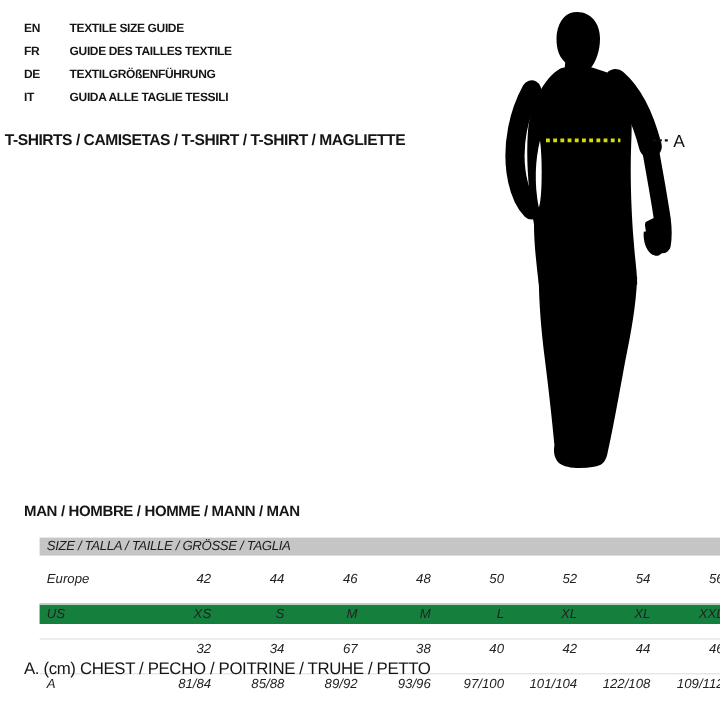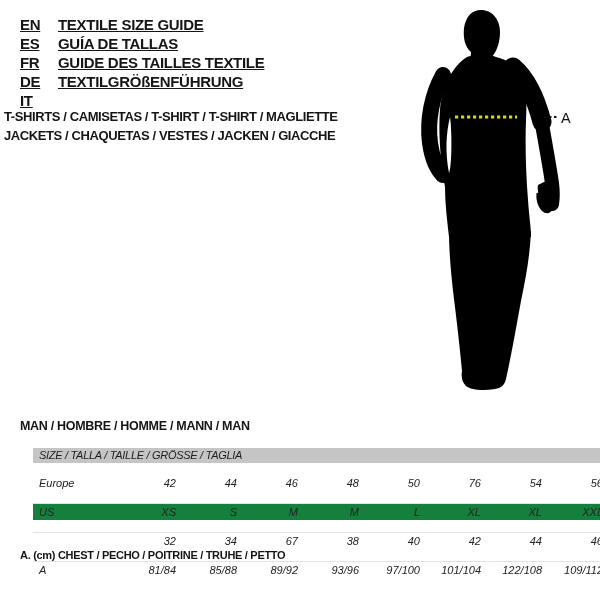--- a/index.html
+++ b/index.html
@@ -1,21 +1,21 @@
 <!DOCTYPE html>
 <html><head>
 <meta charset="utf-8">
 <style>
   html,body{margin:0;padding:0;background:#ffffff;}
   #canvas{position:relative;width:600px;height:600px;background:#ffffff;overflow:hidden;
           font-family:"Liberation Sans", sans-serif;color:#151515;}
 
   
   .lang-block{position:absolute;left:20px;top:15px;}
-  .lang-row{display:flex;height:19px;line-height:19px;font-size:15px;font-weight:bold;letter-spacing:-0.3px;text-decoration:underline;}
+  .lang-row{display:flex;height:19px;line-height:19px;font-size:10px;font-weight:bold;letter-spacing:-0.3px;}
   .lang-code{width:38px;}
   .lang-text{white-space:nowrap;}
 
   
   .cat-block{position:absolute;left:4px;top:108px;}
   .cat-line{height:18.5px;line-height:18.5px;font-size:13px;font-weight:bold;letter-spacing:-0.4px;white-space:nowrap;}
 
   
   .figure{position:absolute;left:403px;top:5px;width:170px;height:395px;}
 
@@ -24,52 +24,48 @@
 
   
   .size-table{position:absolute;left:33px;top:448px;width:570px;font-size:11px;font-style:italic;}
   .table-header{height:15px;line-height:15px;padding-left:6px;font-size:11px;letter-spacing:-0.3px;color:#1d1d1d;}
   .t-row{display:flex;height:16px;line-height:16px;color:#222;margin-top:12px;}
   .t-row + .t-row{border-top:1px solid #e2e2e2;}
   .t-lbl{width:76px;padding-left:6px;text-align:left;}
   .t-cell{flex:1;text-align:right;}
 
   
-  .footnote{position:absolute;left:20px;top:549px;font-size:11px;font-weight:bold;letter-spacing:-0.3px;}
+  .footnote{position:absolute;left:20px;top:549px;font-size:14px;font-weight:normal;letter-spacing:-0.3px;}
 </style>
 </head>
 <body>
 
 <div id="canvas">
 
   <div class="lang-block">
     <div class="lang-row">
       <span class="lang-code">EN</span>
       <span class="lang-text">TEXTILE SIZE GUIDE</span>
     </div>
     <div class="lang-row">
-      <span class="lang-code">ES</span>
-      <span class="lang-text">GUÍA DE TALLAS</span>
-    </div>
-    <div class="lang-row">
       <span class="lang-code">FR</span>
       <span class="lang-text">GUIDE DES TAILLES TEXTILE</span>
     </div>
     <div class="lang-row">
       <span class="lang-code">DE</span>
       <span class="lang-text">TEXTILGRÖßENFÜHRUNG</span>
     </div>
     <div class="lang-row">
       <span class="lang-code">IT</span>
+      <span class="lang-text">GUIDA ALLE TAGLIE TESSILI</span>
     </div>
   </div>
 
   <div class="cat-block">
     <div class="cat-line">T-SHIRTS / CAMISETAS / T-SHIRT / T-SHIRT / MAGLIETTE</div>
-    <div class="cat-line">JACKETS / CHAQUETAS / VESTES / JACKEN / GIACCHE</div>
   </div>
 
   <svg class="figure" viewBox="0 0 170 395" xmlns="http://www.w3.org/2000/svg">
     <g fill="#000000" stroke="none">
 
       <path d="M 78 5 C 89 5, 97 14, 97 27 C 97 37, 94 46, 89 52 L 89 59 L 67 59 L 68 47
                C 62 42, 60 33, 61 23 C 63 11, 69 5, 78 5 Z"></path>
 
       <path d="M 64 52 C 70 50, 86 49, 93 52 C 103 55, 114 59, 120 67
                C 123 77, 124 95, 123 115 C 122 140, 123 170, 125 195
@@ -107,21 +103,21 @@
   <div class="size-table">
     <div class="table-header" style="background:#c5c5c5;">SIZE / TALLA / TAILLE / GRÖSSE / TAGLIA</div>
 
     <div class="t-row">
       <span class="t-lbl">Europe</span>
       <span class="t-cell">42</span>
       <span class="t-cell">44</span>
       <span class="t-cell">46</span>
       <span class="t-cell">48</span>
       <span class="t-cell">50</span>
-      <span class="t-cell">76</span>
+      <span class="t-cell">52</span>
       <span class="t-cell">54</span>
       <span class="t-cell">56</span>
     </div>
 
     <div class="t-row" style="background:#15803d;">
       <span class="t-lbl">US</span>
       <span class="t-cell">XS</span>
       <span class="t-cell">S</span>
       <span class="t-cell">M</span>
       <span class="t-cell">M</span>

